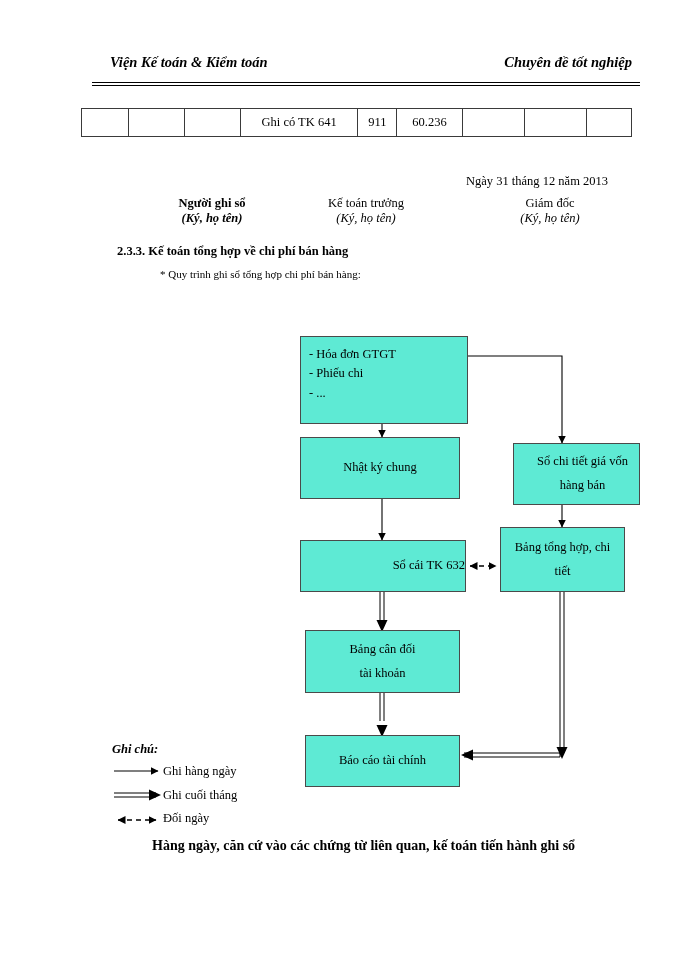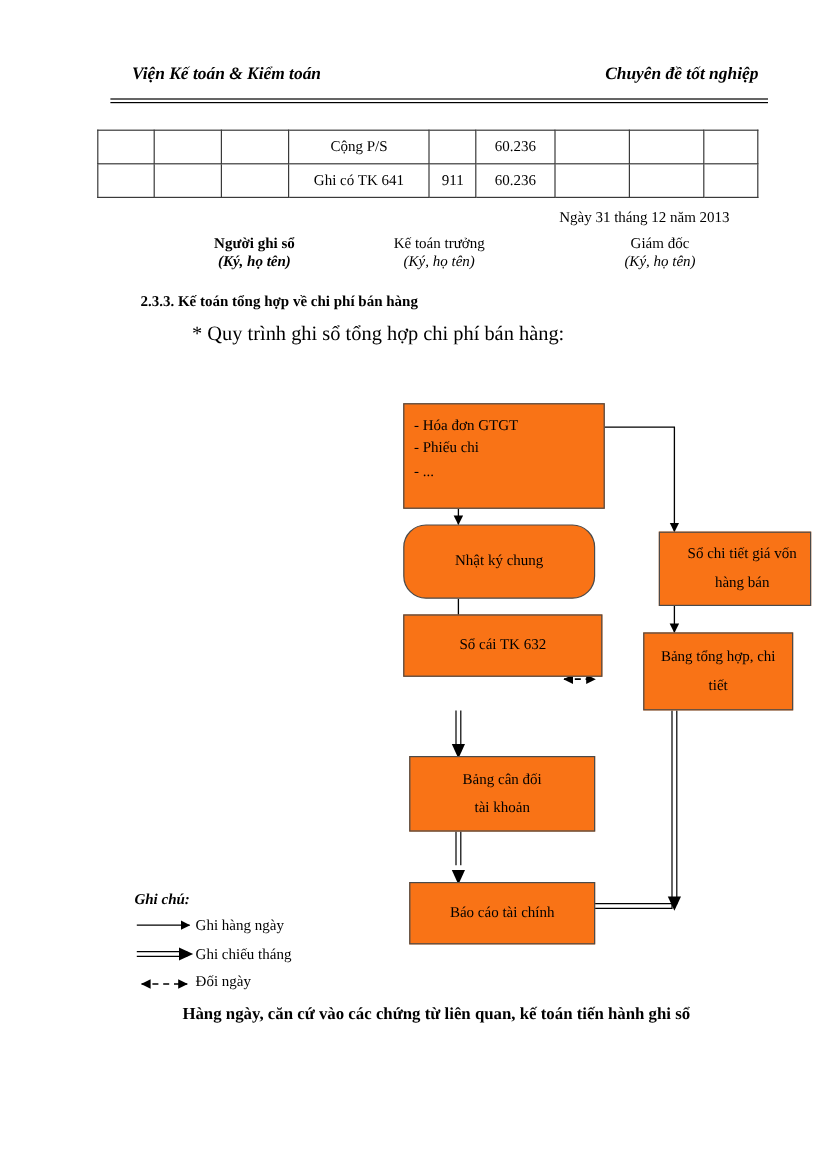--- a/index.html
+++ b/index.html
@@ -38,47 +38,46 @@
   .dateline{position:absolute;left:466px;top:174px;font-size:12.5px;white-space:nowrap;}
   .sig{position:absolute;font-size:12.5px;text-align:center;white-space:nowrap;}
   .sig .role{display:block;}
   .sig .sub{display:block;font-style:italic;}
   .sig-a{left:152px;top:196px;width:120px;font-weight:bold;}
   .sig-b{left:306px;top:196px;width:120px;}
   .sig-c{left:490px;top:196px;width:120px;}
 
   
   .sec-title{position:absolute;left:117px;top:244px;font-size:12.5px;font-weight:bold;white-space:nowrap;}
-  .sec-sub{position:absolute;left:160px;top:268px;font-size:17px;white-space:nowrap;}
+  .sec-sub{position:absolute;left:160px;top:268px;font-size:11px;white-space:nowrap;}
   .sec-cap{position:absolute;left:155px;top:292px;font-size:12.5px;font-weight:bold;font-style:italic;white-space:nowrap;}
 
   
   .fc{position:absolute;left:0;top:0;width:700px;height:960px;}
   .fc svg{position:absolute;left:0;top:0;width:700px;height:960px;}
   .node{
     position:absolute;
     border:1px solid #4a4a4a;
-    background:#f97316;
+    background:#5eead4;
     font-size:12.5px;
     box-sizing:border-box;
     display:flex;
     flex-direction:column;
     align-items:center;
     justify-content:center;
     text-align:center;
     line-height:1.9;
-    margin-left:36px;
   }
   .node.left-align{align-items:flex-start;justify-content:flex-start;text-align:left;padding:8px 0 0 8px;line-height:1.55;}
   .node span{display:block;white-space:nowrap;}
 
   #n-docs{left:300px;top:336px;width:168px;height:88px;}
-  #n-journal{left:300px;top:437px;width:160px;height:62px;border-radius:19px;}
+  #n-journal{left:300px;top:437px;width:160px;height:62px;}
   #n-detail{left:513px;top:443px;width:127px;height:62px;padding-left:12px;}
-  #n-ledger{left:300px;top:512px;width:166px;height:52px;}
+  #n-ledger{left:300px;top:540px;width:166px;height:52px;align-items:flex-end;}
   #n-summary{left:500px;top:527px;width:125px;height:65px;}
   #n-balance{left:305px;top:630px;width:155px;height:63px;}
   #n-report{left:305px;top:735px;width:155px;height:52px;}
 
   
   .lg-title{position:absolute;left:112px;top:742px;font-size:12.5px;font-weight:bold;font-style:italic;white-space:nowrap;}
   .lg-item{position:absolute;font-size:12.5px;white-space:nowrap;}
   #lg-1{left:163px;top:764px;}
   #lg-2{left:163px;top:788px;}
   #lg-3{left:163px;top:811px;}
@@ -93,31 +92,20 @@
 
   <div class="hdr">
     <div class="h-left">Viện Kế toán &amp; Kiểm toán</div>
     <div class="h-right">Chuyên đề tốt nghiệp</div>
   </div>
   <div class="hdr-rule"></div>
   <div class="hdr-rule2"></div>
 
   <table class="tbl">
     <tbody>
-      <tr>
-        <td class="c1"></td>
-        <td class="c2"></td>
-        <td class="c3"></td>
-        <td class="c4">Cộng P/S</td>
-        <td class="c5"></td>
-        <td class="c6">60.236</td>
-        <td class="c7"></td>
-        <td class="c8"></td>
-        <td class="c9"></td>
-      </tr>
       <tr>
         <td class="c1"></td>
         <td class="c2"></td>
         <td class="c3"></td>
         <td class="c4">Ghi có TK 641</td>
         <td class="c5">911</td>
         <td class="c6">60.236</td>
         <td class="c7"></td>
         <td class="c8"></td>
         <td class="c9"></td>
@@ -219,18 +207,18 @@
       <span>tài khoản</span>
     </div>
 
     <div class="node" id="n-report">
       <span>Báo cáo tài chính</span>
     </div>
   </div>
 
   <div class="lg-title">Ghi chú:</div>
   <div class="lg-item" id="lg-1">Ghi hàng ngày</div>
-  <div class="lg-item" id="lg-2">Ghi chiếu tháng</div>
+  <div class="lg-item" id="lg-2">Ghi cuối tháng</div>
   <div class="lg-item" id="lg-3">Đối ngày</div>
 
   <div class="para">Hàng ngày, căn cứ vào các chứng từ liên quan, kế toán tiến hành ghi sổ</div>
 
 </div>
 
 </body></html>

